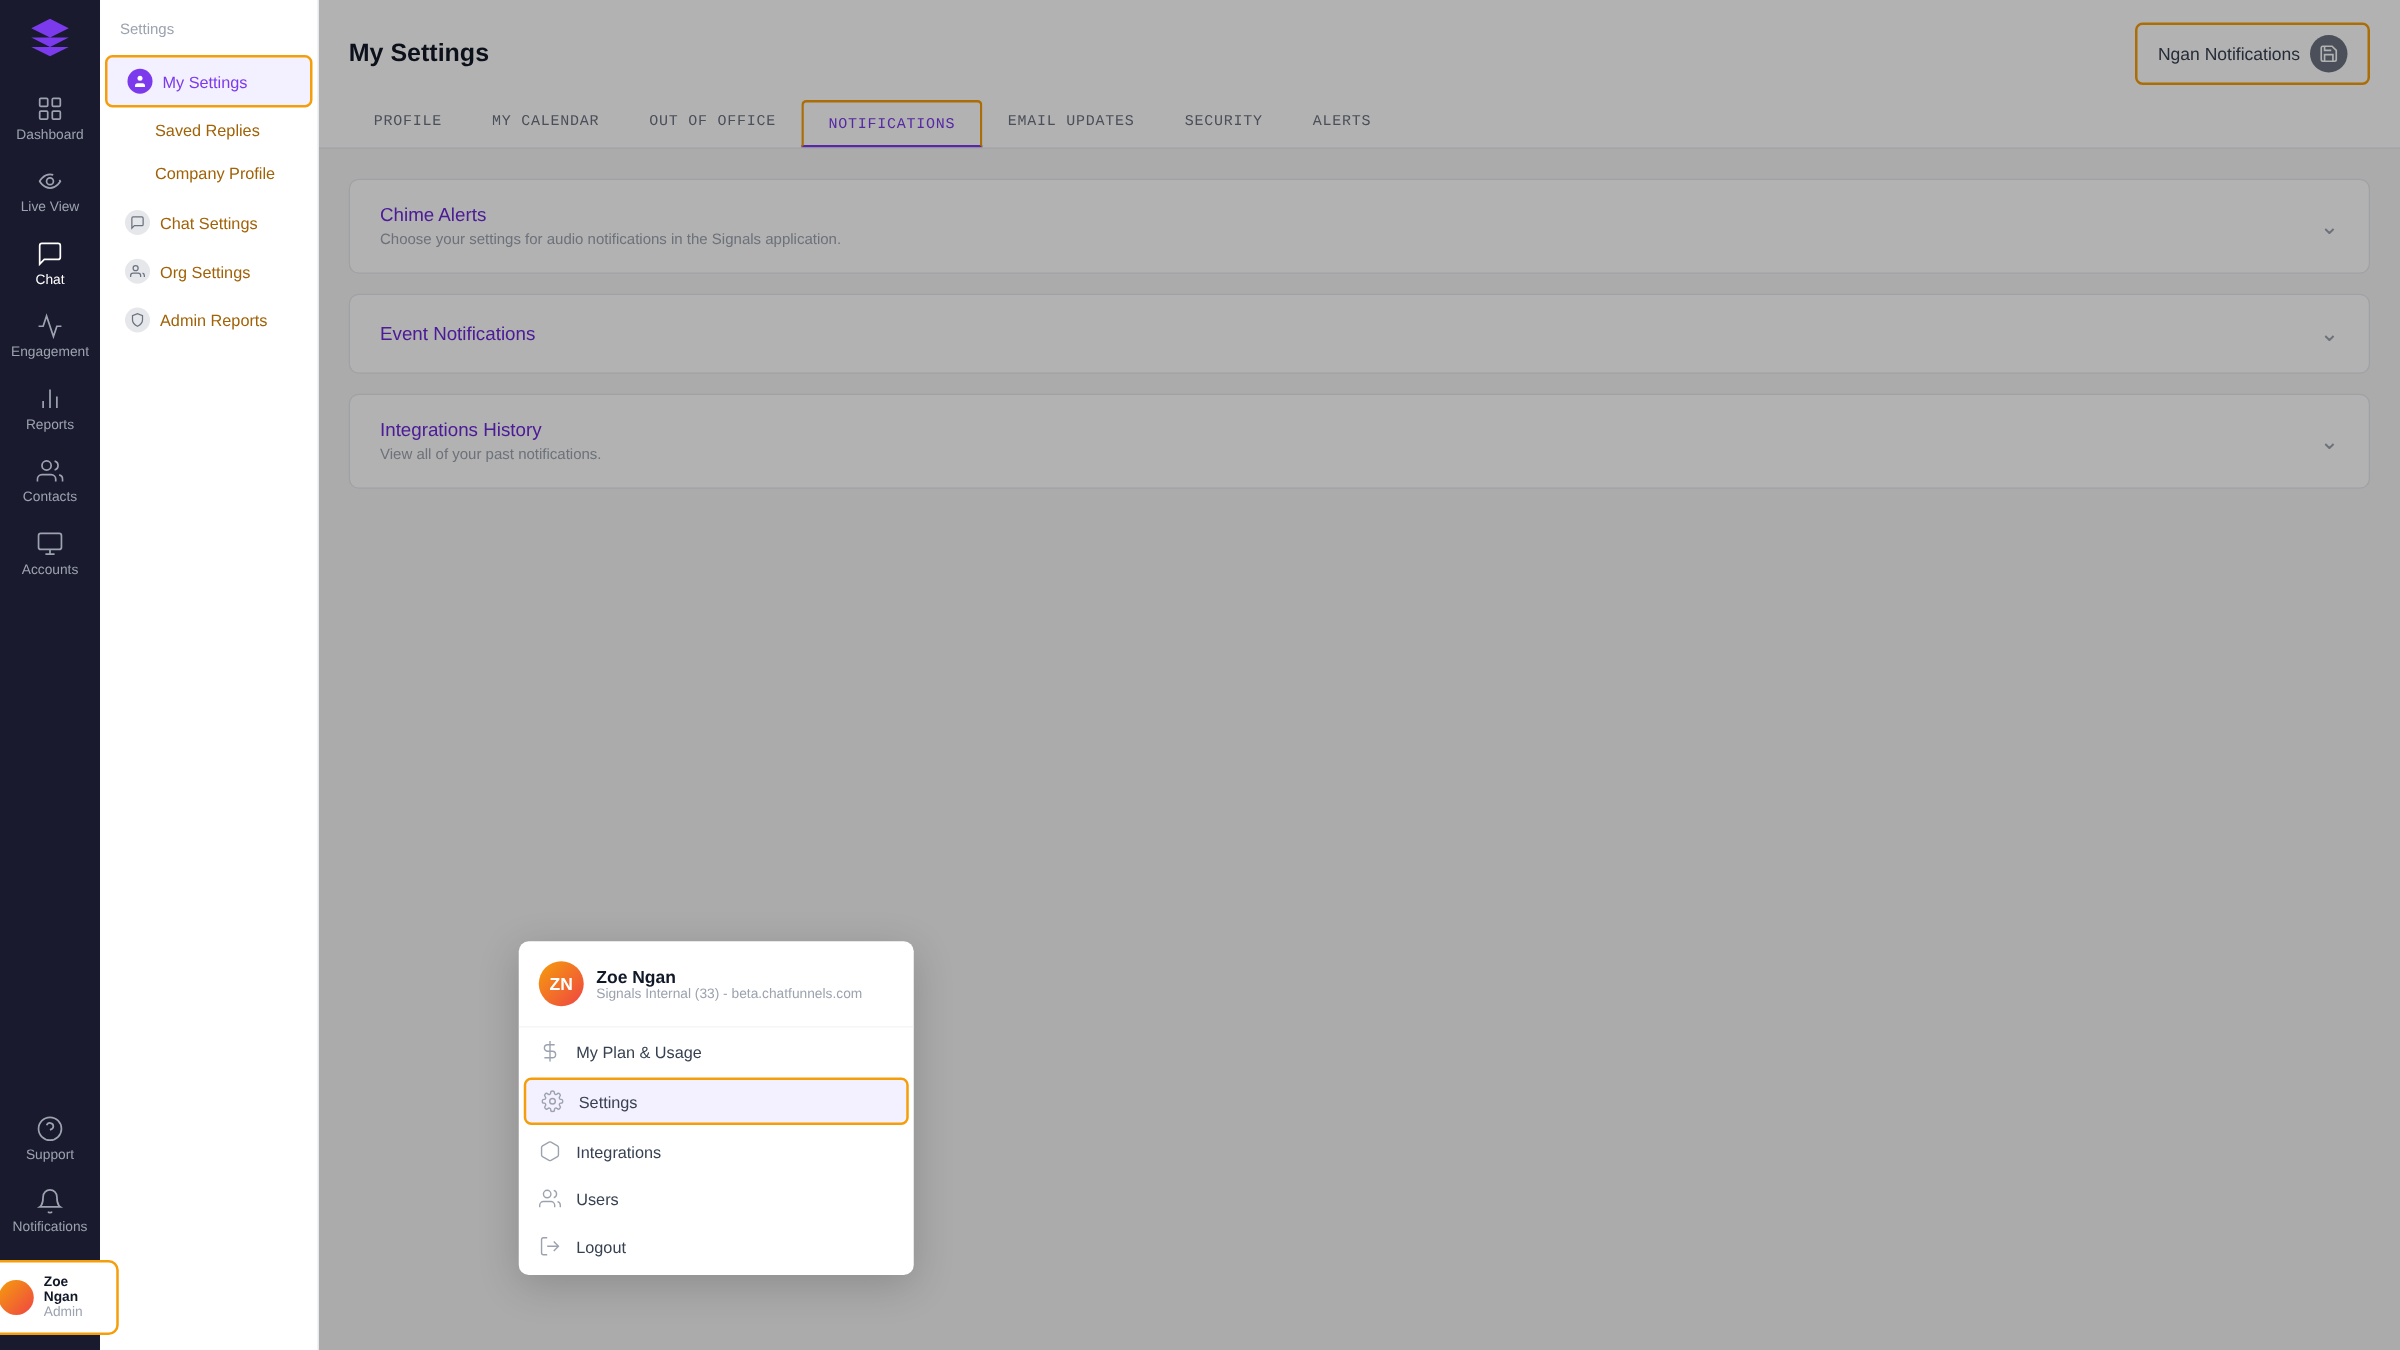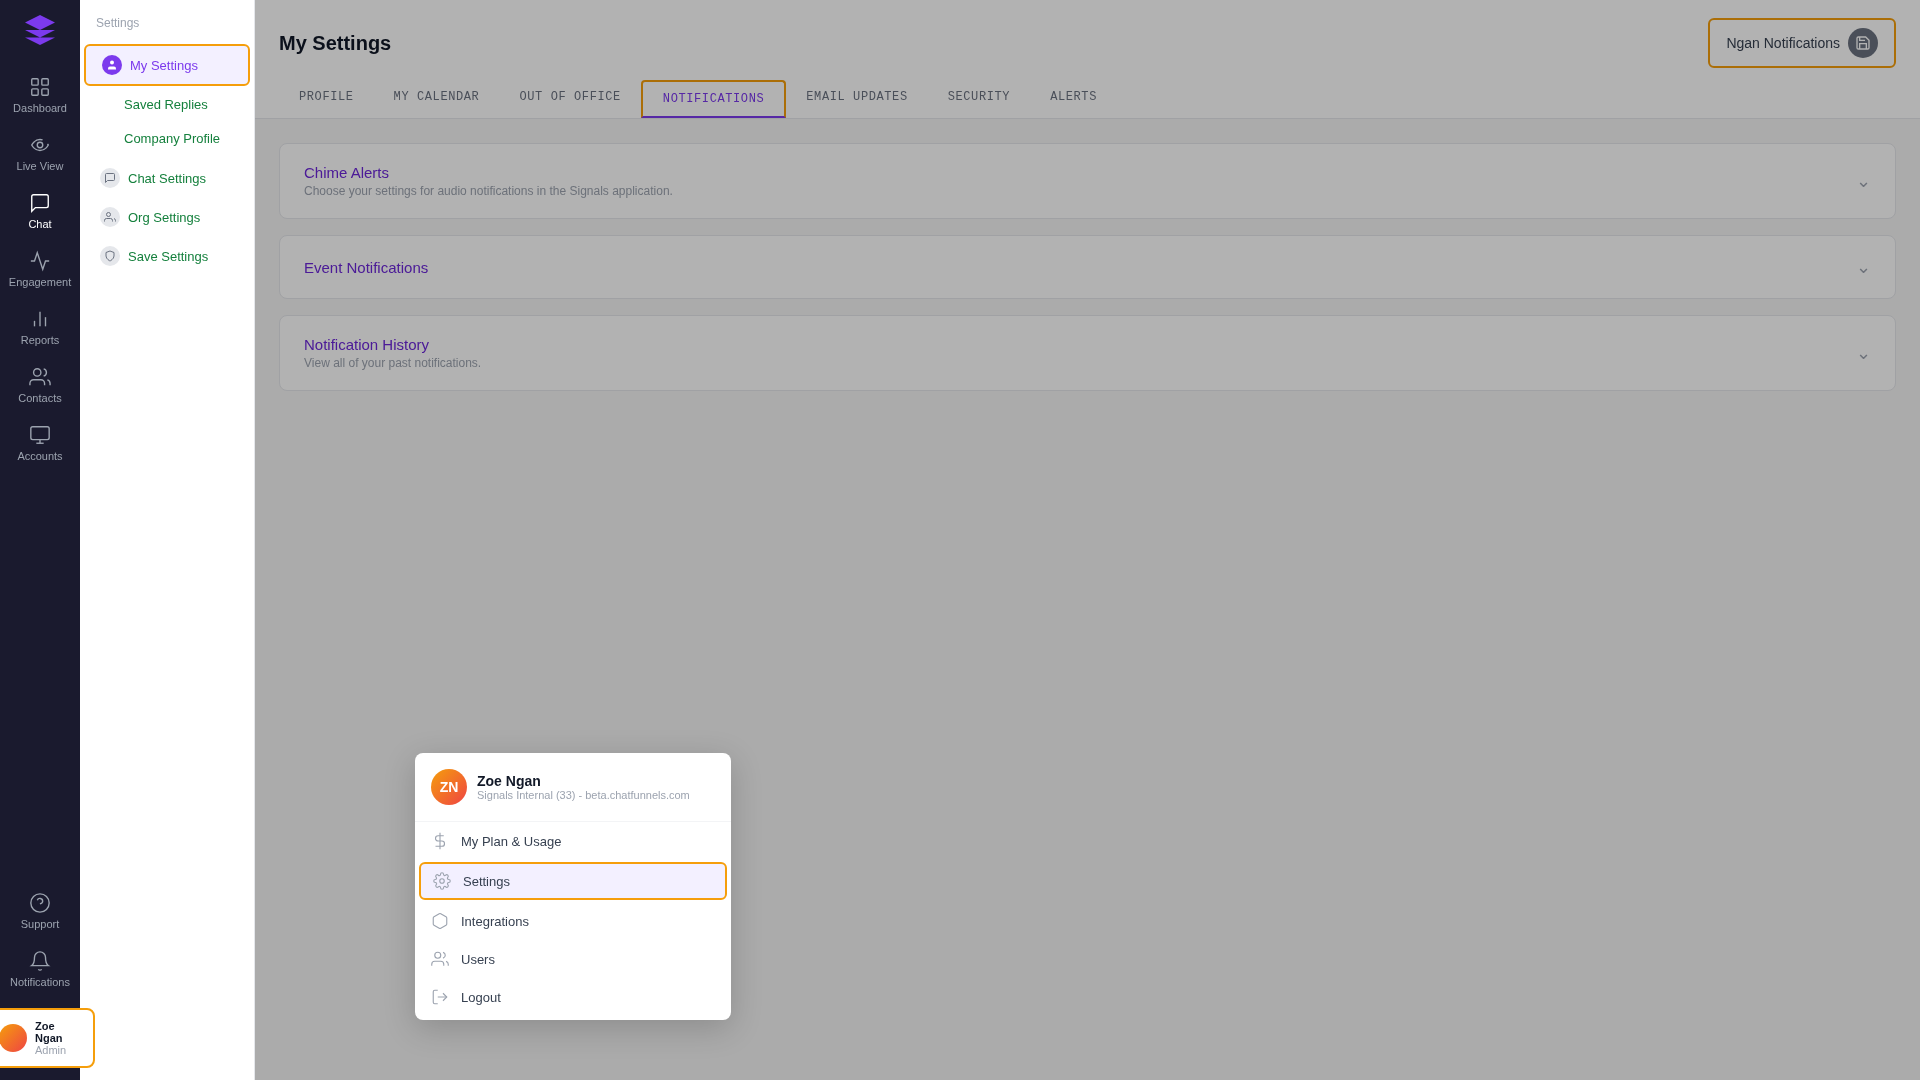--- a/index.html
+++ b/index.html
@@ -52,21 +52,21 @@
       font-size: 12px;
       color: #9ca3af;
       padding: 8px 16px 12px;
       font-weight: 500;
     }
 
     .settings-item {
       display: flex; align-items: center; gap: 8px;
       padding: 9px 16px;
       font-size: 13px;
-      color: #15803d;
+      color: #a16207;
       cursor: pointer;
       border-radius: 4px;
       margin: 1px 4px;
     }
     .settings-item.active {
       background: #f3f0ff;
       color: #7c3aed;
       font-weight: 500;
       border: 2px solid #f59e0b;
       border-radius: 6px;
@@ -405,21 +405,21 @@
       </div>
       <span>Org Settings</span>
     </div>
 
     <div class="settings-item">
       <div class="item-icon" style="background:#e5e7eb;">
         <svg width="12" height="12" viewBox="0 0 24 24" fill="none" stroke="#6b7280" stroke-width="2">
             <path d="M12 22s8-4 8-10V5l-8-3-8 3v7c0 6 8 10 8 10z"></path>
           </svg>
       </div>
-      <span>Save Settings</span>
+      <span>Admin Reports</span>
     </div>
   </div>
 </div>
 
 <div class="main-content">
 
   <div class="main-header">
     <div class="main-header-top">
       <h1 class="page-title">My Settings</h1>
       <button class="save-btn">
@@ -461,21 +461,21 @@
         <div>
           <div class="section-title">Event Notifications</div>
         </div>
         <span class="chevron-icon">⌄</span>
       </div>
     </div>
 
     <div class="section-card">
       <div class="section-header">
         <div>
-          <div class="section-title">Notification History</div>
+          <div class="section-title">Integrations History</div>
           <div class="section-subtitle">View all of your past notifications.</div>
         </div>
         <span class="chevron-icon">⌄</span>
       </div>
     </div>
   </div>
 
   <div class="overlay"></div>
 
   <div class="dropdown-popup">

